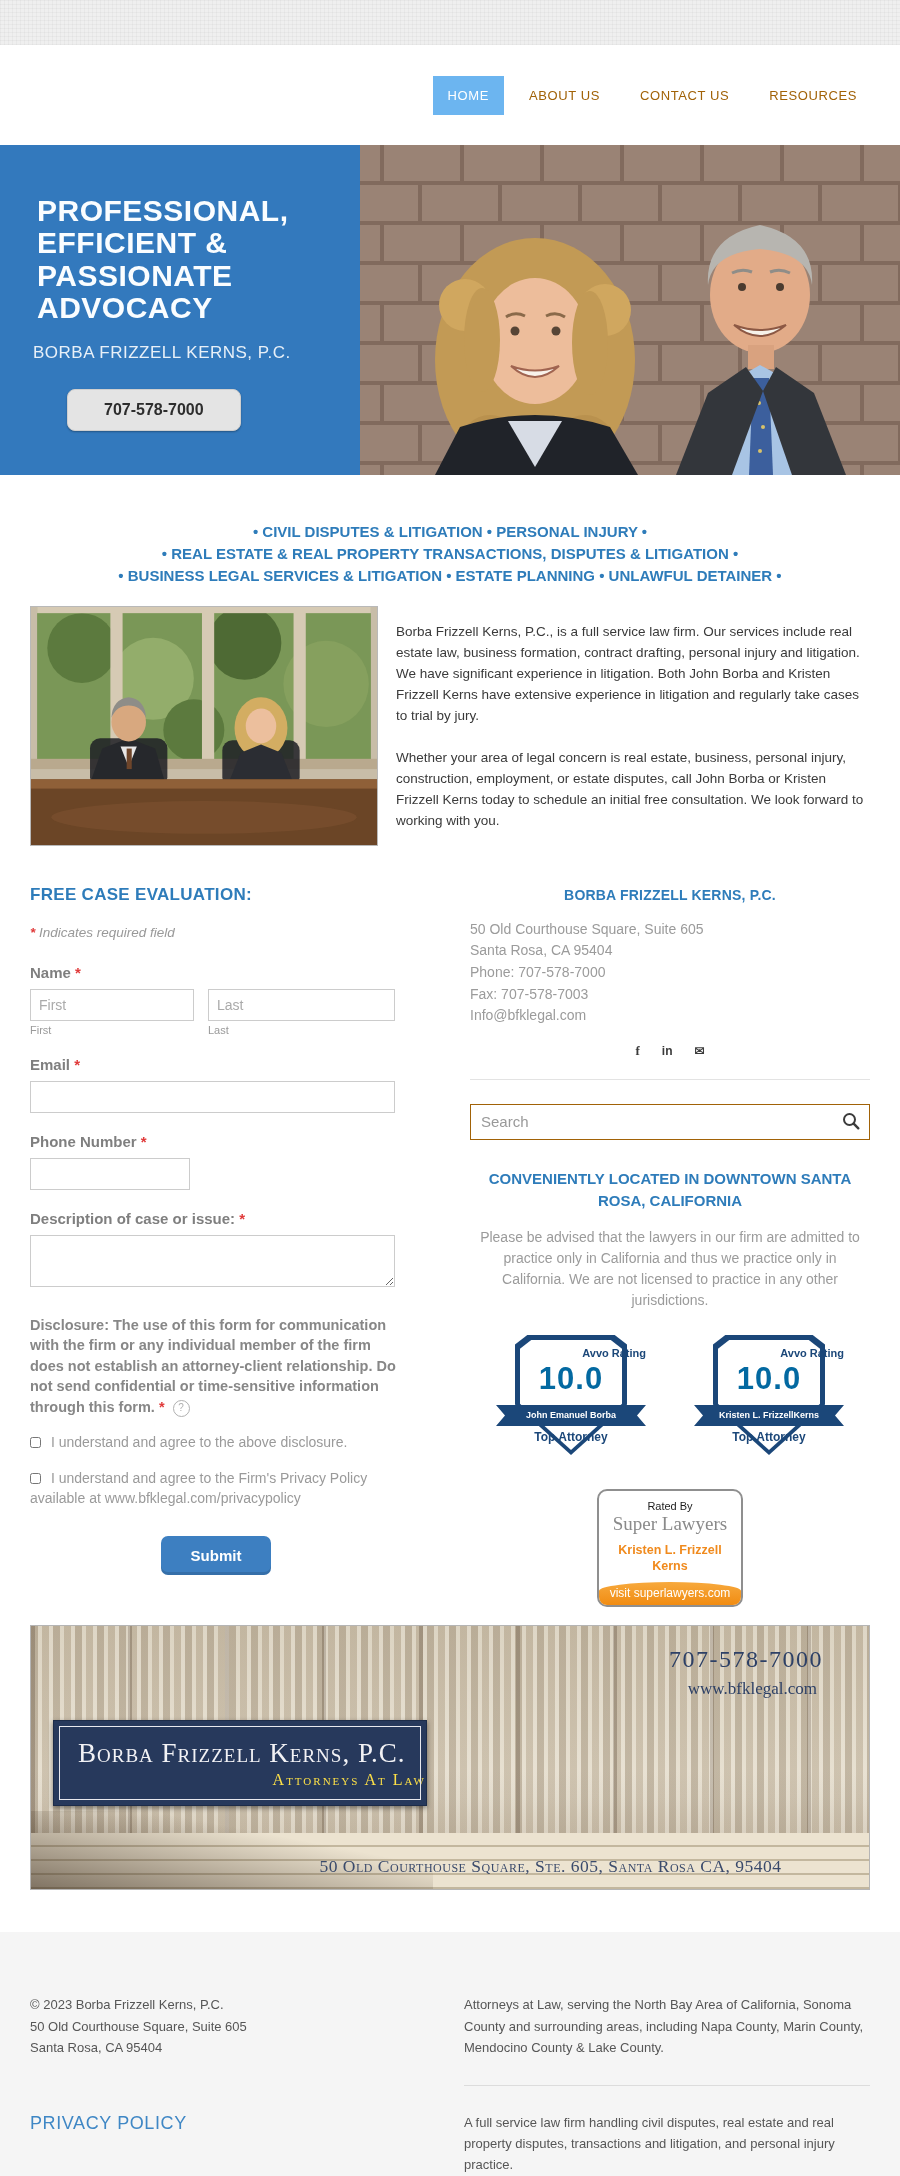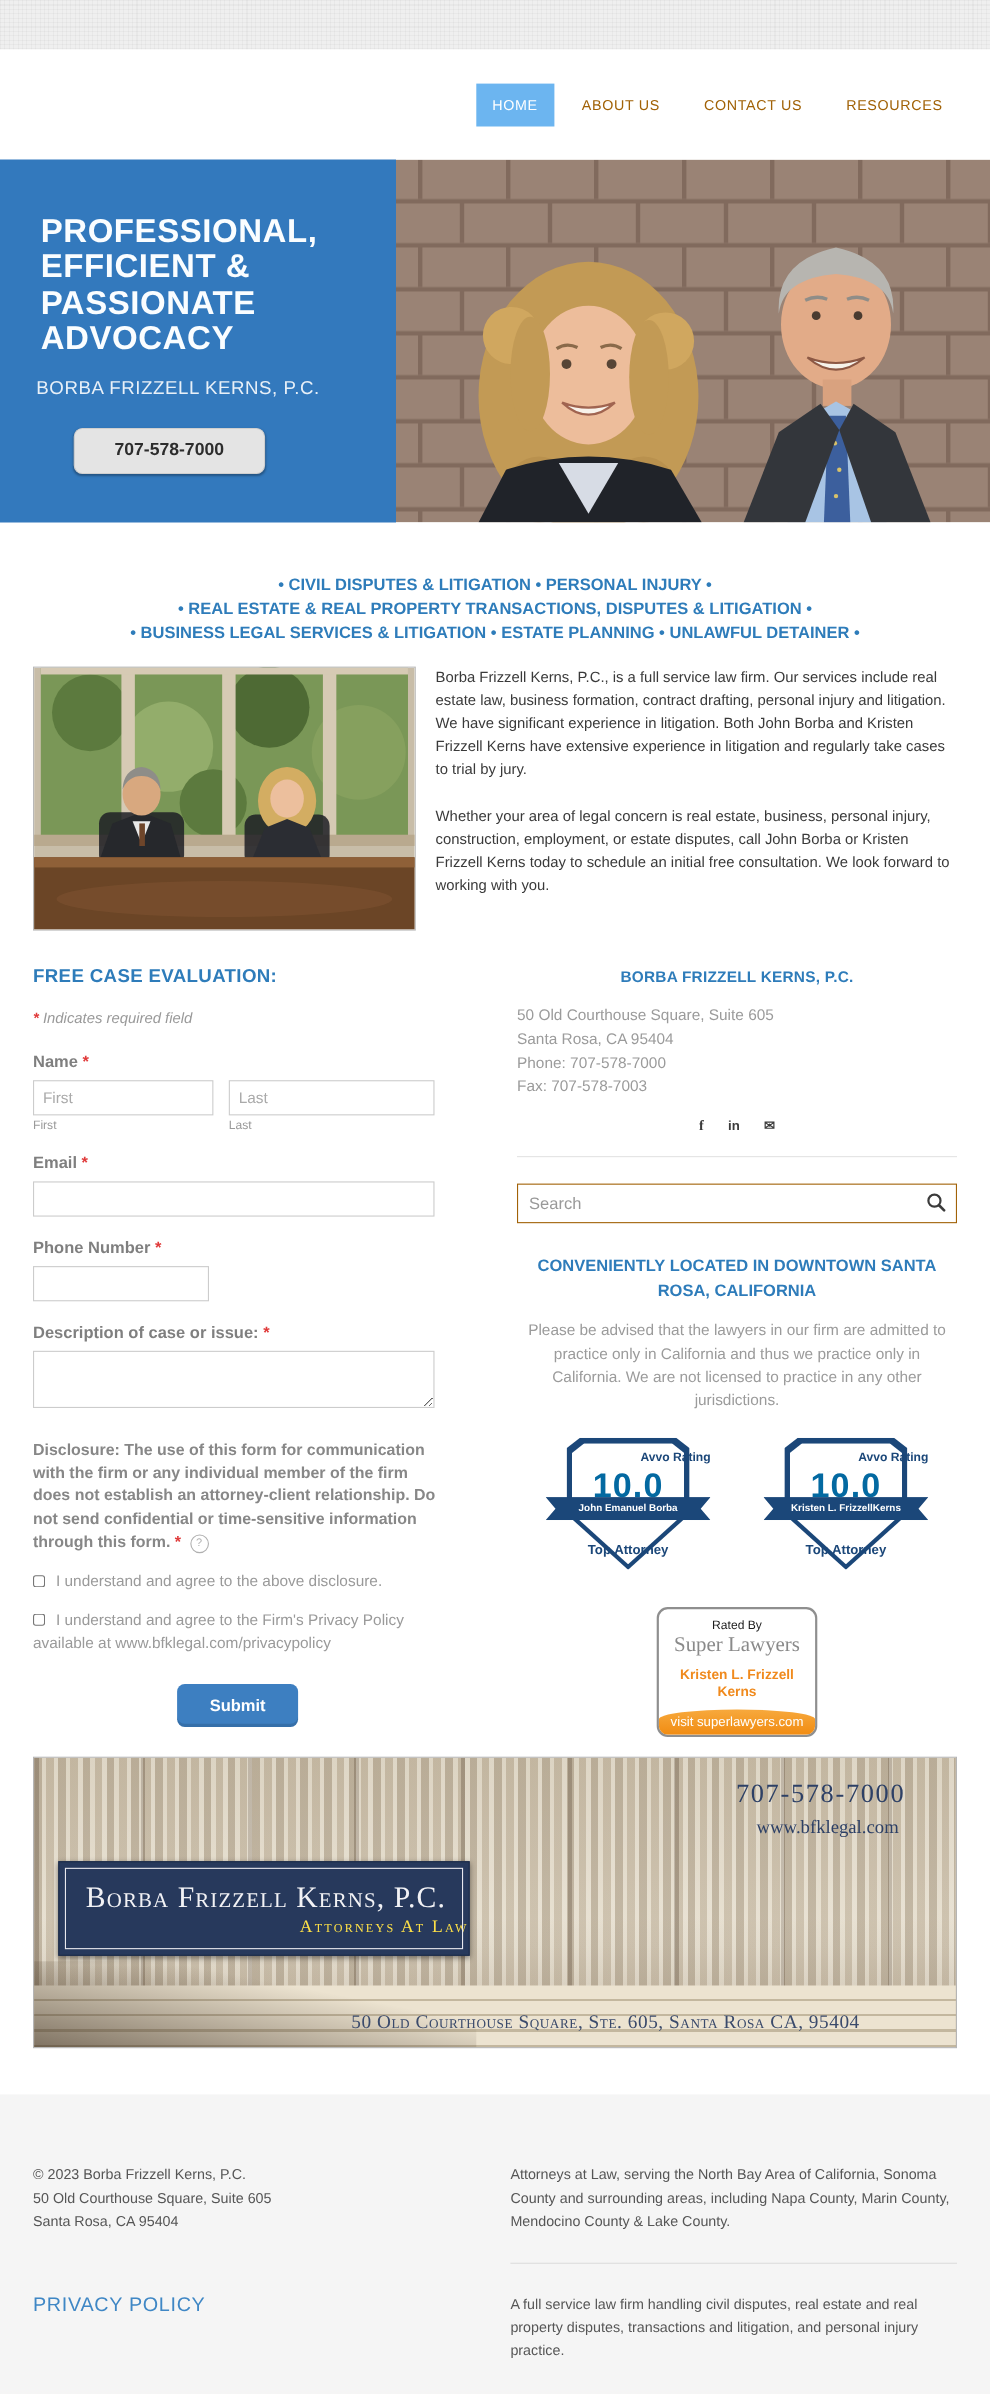--- a/index.html
+++ b/index.html
@@ -22,21 +22,21 @@
   .hero-right{flex:1;position:relative;overflow:hidden;}
   .hero-right svg{display:block;width:100%;height:100%;}
   
   .practice{padding:46px 26px 4px;text-align:center;}
   .practice .pa-line{color:#2e7cba;font-weight:bold;font-size:15px;line-height:1.45;}
   
   .intro{display:flex;padding:16px 30px 26px;gap:18px;}
   .office-photo{width:348px;height:240px;border:1px solid #b9b9b9;flex-shrink:0;box-sizing:border-box;background:#fff;}
   .office-photo svg{display:block;width:100%;height:100%;}
   .intro-text{flex:1;font-size:13.5px;line-height:1.55;color:#3a3a3a;}
-  .intro-text p{margin:0 0 21px;}
+  .intro-text p{margin:16px 0 21px;}
   
   .main{display:flex;padding:0 30px;align-items:flex-start;}
   .form-col{width:372px;flex-shrink:0;}
   .form-heading{color:#2e7cba;font-weight:bold;font-size:17px;margin:6px 0 20px;letter-spacing:.3px;}
   .req{color:#e03a3a;font-weight:bold;}
   .required-note{font-style:italic;color:#999;font-size:13.5px;margin-bottom:24px;}
   .f-label{font-weight:bold;color:#7f7f7f;font-size:15px;margin:20px 0 8px;display:block;}
   .name-row{display:flex;gap:14px;}
   input.text{border:1px solid #ccc;height:32px;box-sizing:border-box;font-size:14px;padding:0 8px;color:#444;background:#fff;font-family:inherit;}
   input.text::placeholder{color:#aaa;}
@@ -60,21 +60,21 @@
   hr.info-divider{border:none;border-top:1px solid #e3e3e3;margin:20px 0 24px;}
   .search-wrap{position:relative;}
   .search-input{width:100%;height:36px;border:1px solid #a16207;box-sizing:border-box;padding:0 38px 0 10px;font-size:15px;color:#444;font-family:inherit;}
   .search-input::placeholder{color:#999;}
   .search-icon{position:absolute;right:10px;top:8px;cursor:pointer;}
   .location-heading{color:#2e7cba;font-weight:bold;font-size:15px;text-align:center;line-height:1.5;margin:28px 6px 14px;}
   .disclaimer{color:#9b9b9b;font-size:14px;text-align:center;line-height:1.5;margin:0 4px;}
   
   .avvo-row{display:flex;justify-content:space-between;padding:0 26px;margin-top:24px;}
   .avvo-badge{position:relative;width:150px;height:126px;}
-  .avvo-ribbon{position:absolute;left:0;top:54px;width:150px;height:21px;background:#1b4779;z-index:3;
+  .avvo-ribbon{position:absolute;left:0;top:70px;width:150px;height:21px;background:#1b4779;z-index:3;
     clip-path:polygon(0 0,100% 0,94% 50%,100% 100%,0 100%,6% 50%);
     color:#fff;font-size:9px;font-weight:bold;text-align:center;line-height:21px;}
   .avvo-shield{position:absolute;left:19px;top:0;width:112px;height:120px;background:#1b4779;z-index:1;
     clip-path:polygon(11% 0,89% 0,100% 8%,100% 58%,50% 100%,0 58%,0 8%);}
   .avvo-shield-inner{position:absolute;inset:5px;background:#fff;
     clip-path:polygon(11% 0,89% 0,100% 8%,100% 58%,50% 100%,0 58%,0 8%);}
   .avvo-brand{position:absolute;left:0;width:100%;top:12px;text-align:right;color:#1b4779;font-size:11px;font-weight:bold;z-index:2;}
   .avvo-score{position:absolute;left:0;width:100%;top:26px;text-align:center;color:#0369a1;font-size:31px;font-weight:bold;z-index:2;letter-spacing:1px;}
   .avvo-title{position:absolute;left:0;width:100%;top:95px;text-align:center;color:#1b4779;font-size:12px;font-weight:bold;z-index:2;}
   
@@ -286,20 +286,21 @@
     <button class="submit-btn">Submit</button>
   </div>
 
   <div class="info-col">
     <div class="info-firm">BORBA FRIZZELL KERNS, P.C.</div>
     <div class="info-address">
       <div>50 Old Courthouse Square, Suite 605</div>
       <div>Santa Rosa, CA 95404</div>
       <div>Phone: 707-578-7000</div>
       <div>Fax: 707-578-7003</div>
+      <div>Info@bfklegal.com</div>
     </div>
     <div class="social-row">
       <span class="social-glyph" style="font-weight:bold;">f</span>
       <span class="social-glyph sans" style="font-weight:bold;">in</span>
       <span class="social-glyph sans">✉</span>
     </div>
     <hr class="info-divider">
     <div class="search-wrap">
       <input type="text" class="search-input" placeholder="Search" style="">
       <span class="search-icon">

